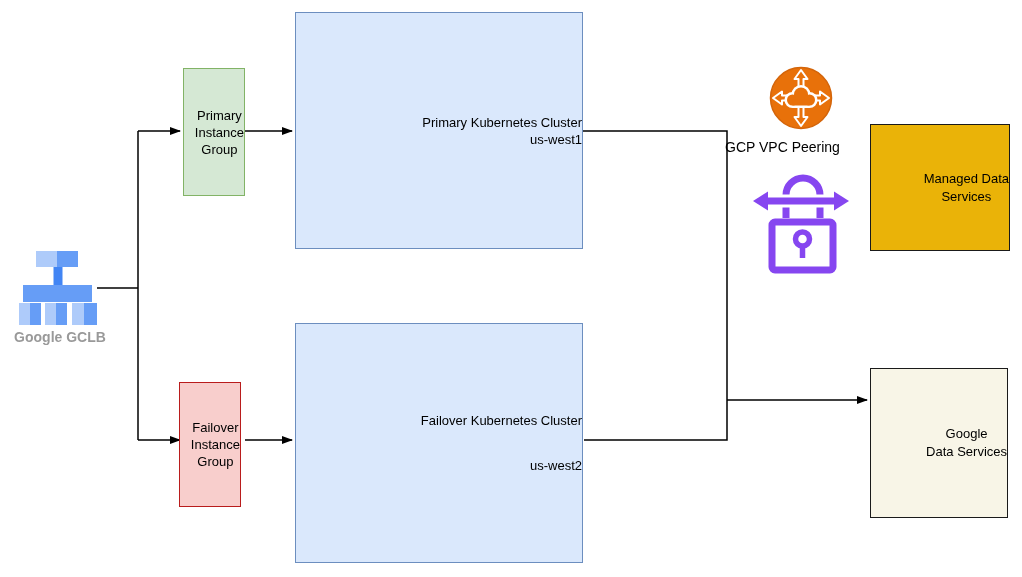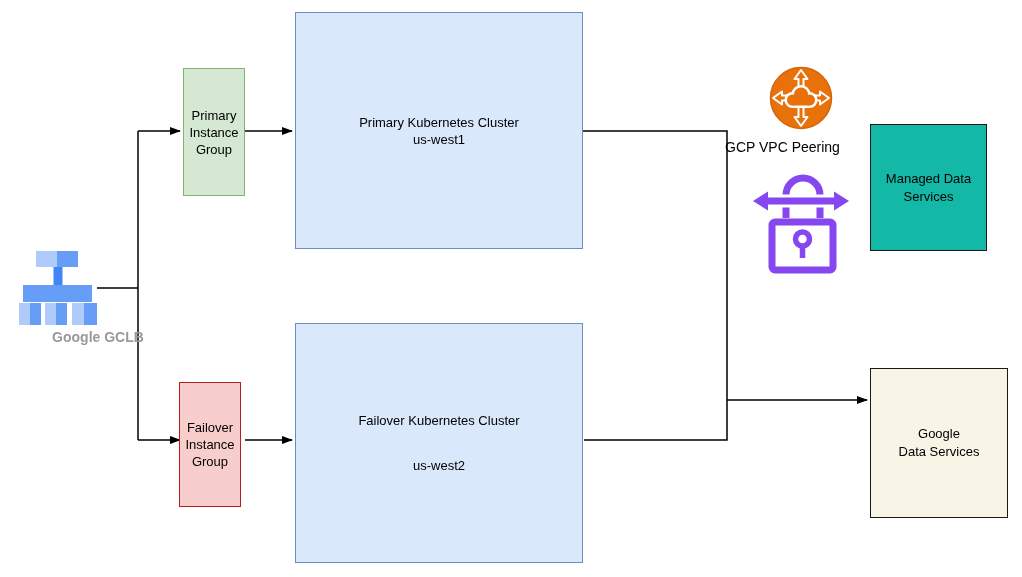--- a/index.html
+++ b/index.html
@@ -11,39 +11,39 @@
     background: #ffffff;
     font-family: "Liberation Sans", sans-serif;
     overflow: hidden;
   }
   .layer { position: absolute; left: 0; top: 0; }
   .node {
     position: absolute;
     box-sizing: border-box;
     display: flex;
     flex-direction: column;
-    align-items: center;
+    align-items: flex-end;
     justify-content: center;
     text-align: center;
     font-size: 13px;
     line-height: 17px;
     color: #000000;
     white-space: pre-line;
   }
   .node-green  { left:183px; top:68px;  width:62px;  height:128px; background:#d5e8d4; border:1px solid #82b366; }
   .node-red    { left:179px; top:382px; width:62px;  height:125px; background:#f8cecc; border:1px solid #b91c1c; }
   .node-blue-1 { left:295px; top:12px;  width:288px; height:237px; background:#dae8fc; border:1px solid #6c8ebf; }
   .node-blue-2 { left:295px; top:323px; width:288px; height:240px; background:#dae8fc; border:1px solid #6c8ebf; gap:28px; }
-  .node-cream-1{ left:870px; top:124px; width:117px; height:127px; background:#14b8a6; border:1px solid #1a1a1a; line-height:18px; }
+  .node-cream-1{ left:870px; top:124px; width:140px; height:127px; background:#eab308; border:1px solid #1a1a1a; line-height:18px; }
   .node-cream-2{ left:870px; top:325px; width:138px; height:150px; background:#f8f5e7; border:1px solid #1a1a1a; line-height:18px;margin-top:43px; }
   .icon-wrap { position: absolute; }
   .gclb-icon-wrap { left:19px; top:251px; }
   .gclb-label {
     position: absolute; left:0px; top:329px; width:120px;
-    text-align:center; font-size:14px; font-weight:bold; color:#999999;margin-left:38px;
+    text-align:center; font-size:14px; font-weight:bold; color:#999999;
   }
   .vpc-icon-wrap { left:769px; top:66px; }
   .vpc-label {
     position: absolute; left:725px; top:139px; width:152px;
     font-size:14px; color:#000000;
   }
   .lock-icon-wrap { left:751px; top:168px; }
 </style>
 </head>
 <body>

